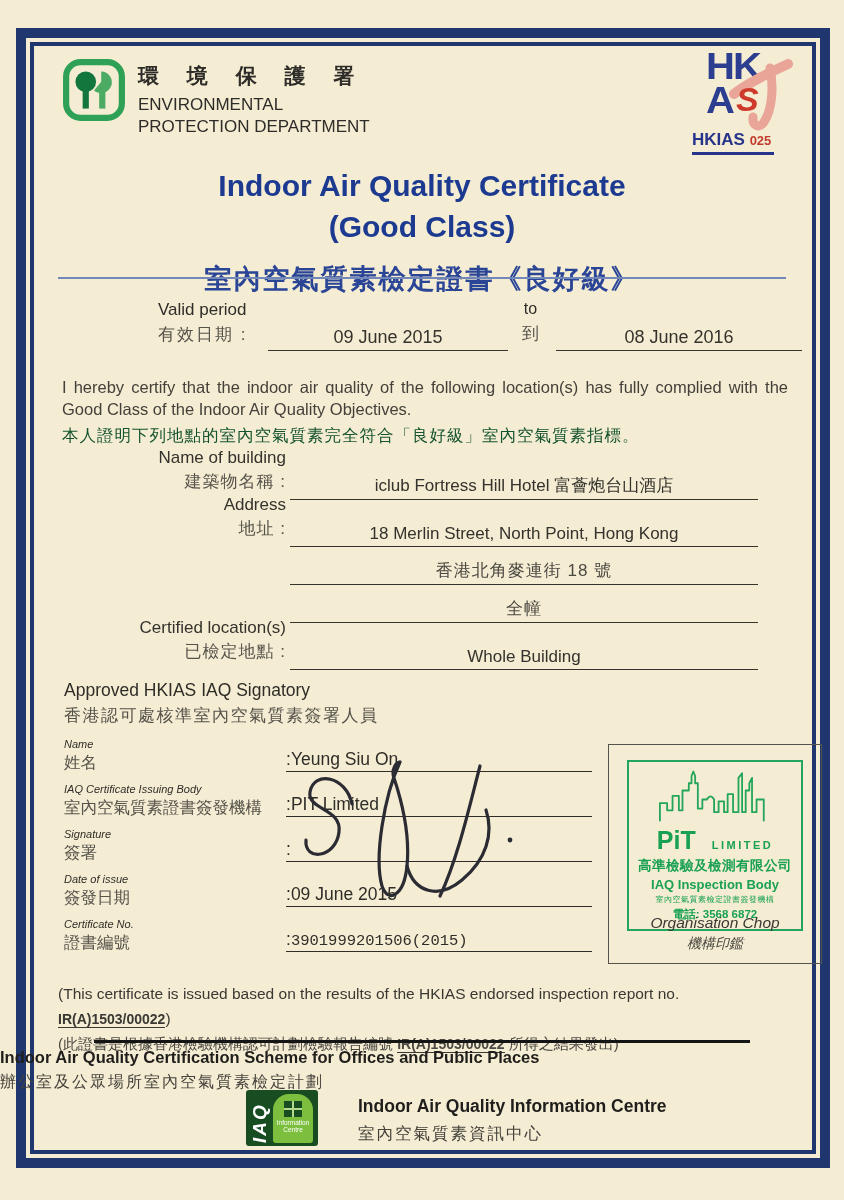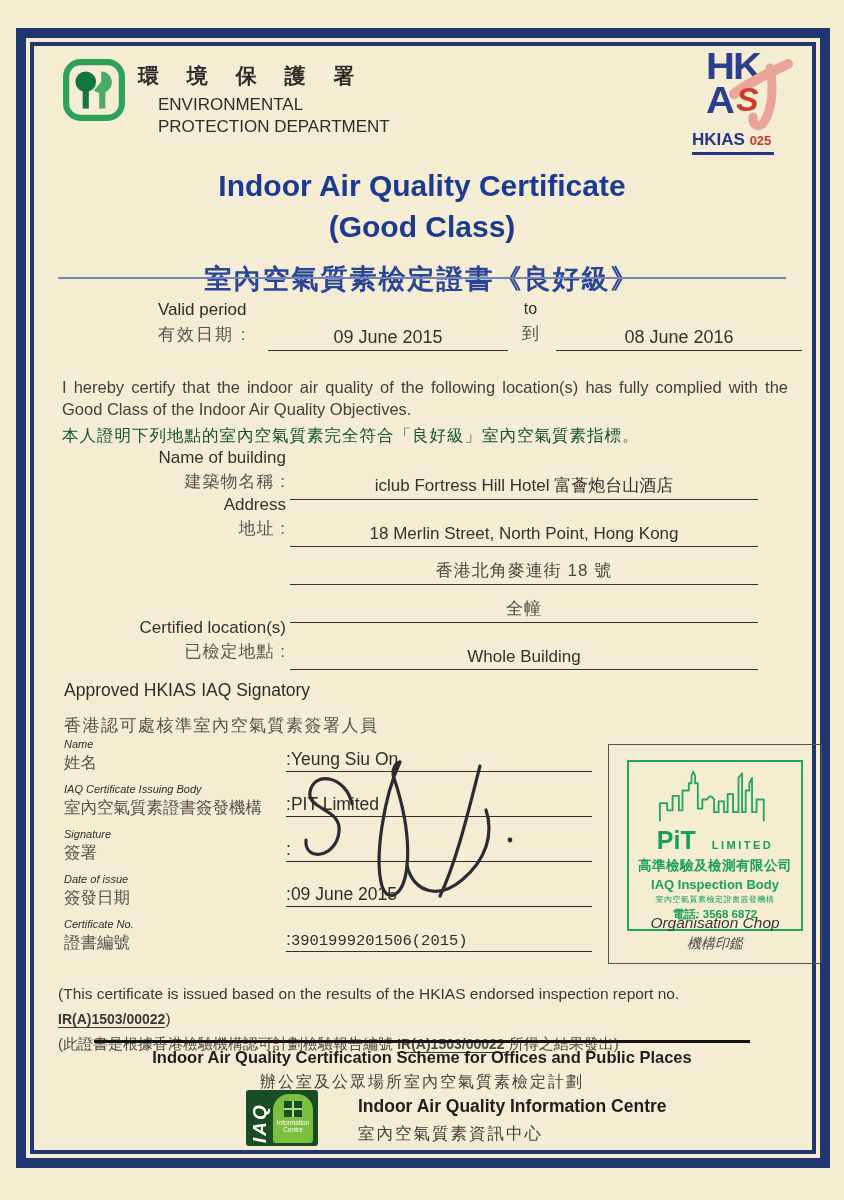--- a/index.html
+++ b/index.html
@@ -10,21 +10,21 @@
     overflow:hidden;
   }
   
   .frame{position:absolute; left:16px; top:28px; width:794px; height:1120px; border:10px solid #20366f;}
   .frame-inner{position:absolute; inset:4px; border:4px solid #20366f;}
 
   
   .epd-logo{position:absolute; left:62px; top:58px; width:64px; height:64px;}
   .epd-text{position:absolute; left:138px; top:62px;}
   .epd-zh{font-size:21px; font-weight:600; letter-spacing:11px; color:#2e2c28;}
-  .epd-en{font-size:17px; color:#2e2c28; line-height:1.3; margin-top:4px;margin-left:20px;}
+  .epd-en{font-size:17px; color:#2e2c28; line-height:1.3; margin-top:4px;}
 
   .hkas{position:absolute; left:684px; top:48px; width:126px; height:112px;}
   .hkas-hk{position:absolute; left:22px; top:-4px; font-size:40px; font-weight:800; color:#2c3e90; letter-spacing:-2px; transform:scaleY(.92);}
   .hkas-a{position:absolute; left:22px; top:30px; font-size:40px; font-weight:800; color:#2c3e90; transform:scaleY(.92);}
   .hkas-s{position:absolute; left:52px; top:32px; font-size:34px; font-weight:800; font-style:italic; color:#ce3a2c;}
   .hkas-hand{position:absolute; left:30px; top:6px;}
   .hkias-line{position:absolute; left:8px; top:82px; font-size:17px; font-weight:800; color:#27348b; border-bottom:3px solid #27348b; padding:0 3px 2px 0; letter-spacing:0;}
   .hkias-line .num{color:#c23a2c; font-size:13px; font-weight:700;}
 
   
@@ -55,21 +55,21 @@
   .loc-row.short{height:38px;}
   .loc-row .lab{position:absolute; left:0; bottom:10px; width:224px; text-align:right;}
   .loc-row .lab .en{font-size:17px; color:#34322c; display:block;}
   .loc-row .lab .zh{font-size:17px; color:#56534b; letter-spacing:1px; display:block; margin-top:2px;}
   .loc-row .val{position:absolute; left:228px; right:28px; bottom:3px; border-bottom:1.6px solid #35332e; text-align:center; font-size:17px; color:#34322c; padding-bottom:2px;}
   .loc-row .val.zhv{color:#4c4942; letter-spacing:1px;}
 
   
   .sig-head{position:absolute; left:64px; top:680px; color:#2e2c27;}
   .sig-head .en{font-size:17.5px;}
-  .sig-head .zh{font-size:17px; color:#55524a; letter-spacing:1.5px; margin-top:13px;}
+  .sig-head .zh{font-size:17px; color:#55524a; letter-spacing:1.5px; margin-top:3px;}
   .sig-rows{position:absolute; left:64px; top:730px; width:528px;}
   .sig-row{position:relative; height:45px;}
   .sig-row .lab{position:absolute; left:0; bottom:1px;}
   .sig-row .lab .en{font-size:11px; color:#2f2d28; display:block;font-style:italic;}
   .sig-row .lab .zh{font-size:16.5px; color:#56534b; display:block; margin-top:2px;}
   .sig-row .val{position:absolute; left:222px; right:0; bottom:3px; border-bottom:1.6px solid #2f2d2a; font-size:17.5px; color:#2f2d28; padding-bottom:1px; white-space:nowrap;}
   .sig-row .val .mono{font-family:"Liberation Mono", monospace; font-size:15.5px;}
   .signature-svg{position:absolute; left:282px; top:746px; z-index:5; pointer-events:none;}
 
   
@@ -87,21 +87,21 @@
   .chop-caption .zh{font-size:14px; margin-top:3px; color:#4c4942;}
 
   
   .note{position:absolute; left:58px; top:982px; width:732px; color:#3a3833; line-height:1.6;}
   .note .l1{font-size:15.5px;}
   .note .l2{font-size:15px; color:#4c4942;}
   .note .rpt{font-weight:600; border-bottom:1.3px solid #3a3833; font-size:14px;}
 
   
   .blackline{position:absolute; left:94px; top:1040px; width:656px; height:3px; background:#151515;}
-  .scheme{position:absolute; left:0; right:0; top:1048px; text-align:center;}
+  .scheme{position:absolute; left:0; right:0; top:1048px; }
   .scheme .en{font-size:16.5px; font-weight:700; color:#1f1e1c;}
   .scheme .zh{font-size:16px; color:#45423c; letter-spacing:2px; margin-top:5px;}
   .iaq-logo{position:absolute; left:246px; top:1090px; width:72px; height:56px; background:#174d20; border-radius:3px; display:flex;}
   .iaq-vert{writing-mode:vertical-rl; transform:rotate(180deg); color:#fff; font-weight:800; font-style:italic; font-size:19px; letter-spacing:2px; margin:3px 0 3px 3px;}
   .arch{margin:4px 5px 3px 2px; flex:1; background:#7cbf3e; border-radius:16px 16px 3px 3px; text-align:center; overflow:hidden;}
   .win{width:18px; height:16px; margin:7px auto 2px; display:grid; grid-template-columns:1fr 1fr; grid-template-rows:1fr 1fr; gap:2px; background:#b5d98a;}
   .win span{background:#174d20;}
   .arch-text{display:block; font-size:6.5px; color:#fff; line-height:1.15;}
   .centre-text{position:absolute; left:358px; top:1096px;}
   .centre-text .en{font-size:17.5px; font-weight:700; color:#1f1e1c;}

